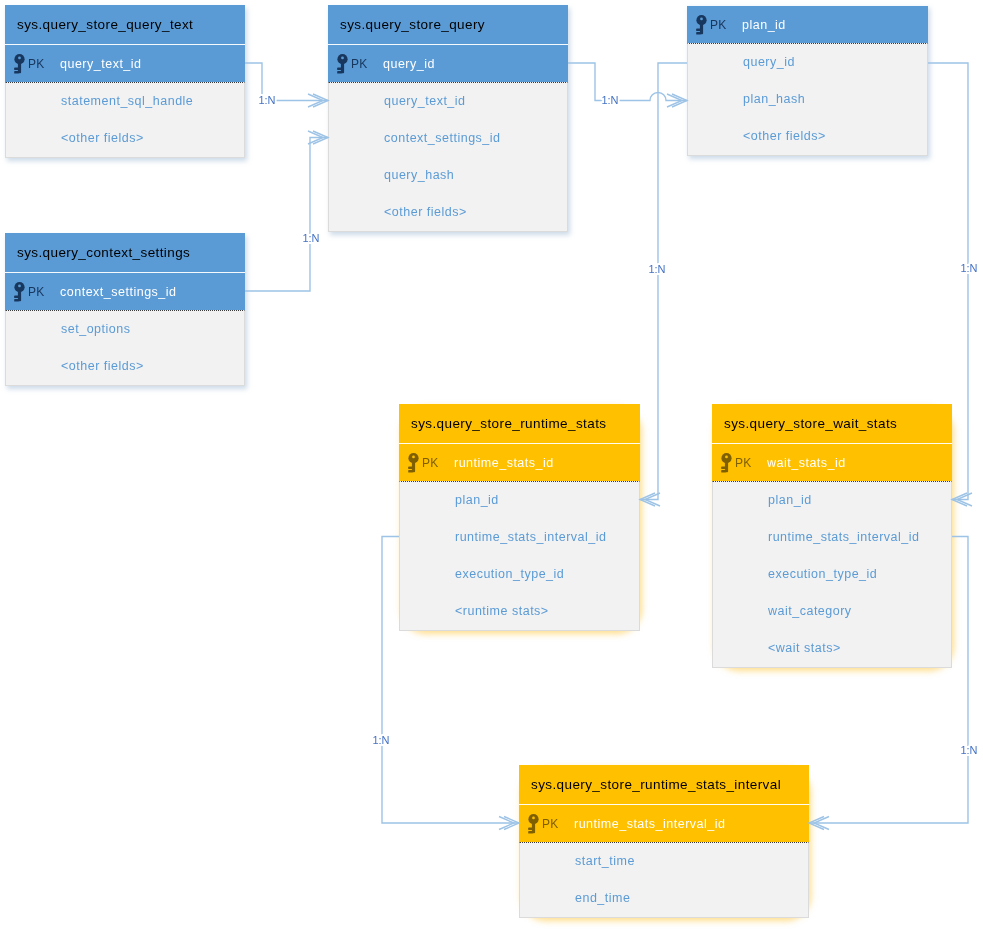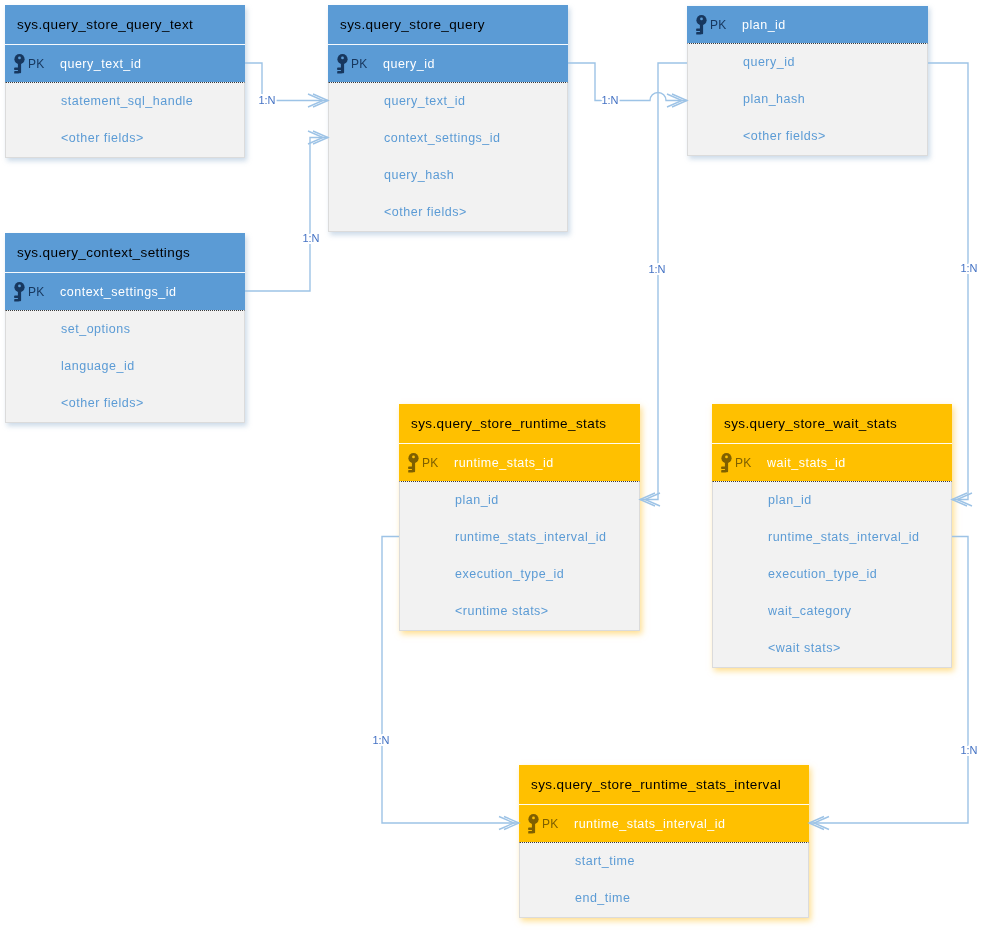--- a/index.html
+++ b/index.html
@@ -3,21 +3,21 @@
 <meta charset="utf-8">
 <style>
   html,body{margin:0;padding:0;background:#ffffff;}
   body{width:983px;height:933px;position:relative;overflow:hidden;
        font-family:"Liberation Sans","DejaVu Sans",sans-serif;}
   .canvas{position:absolute;left:0;top:0;width:983px;height:933px;}
 
   
   .tbl{position:absolute;box-sizing:border-box;}
   .tbl.blue  {box-shadow:2px 3px 5px rgba(110,150,190,.35);}
-  .tbl.orange{box-shadow:2px 3px 6px rgba(255,195,50,.55);}
+  .tbl.orange{box-shadow:2px 3px 6px rgba(255,195,50,.55);border-radius:25px;}
 
   .tbl-header{height:39px;line-height:40px;color:#000000;font-size:13.5px;
               letter-spacing:.4px;padding-left:12px;white-space:nowrap;overflow:hidden;}
   .blue  .tbl-header{background:#5B9BD5;}
   .orange .tbl-header{background:#FFC000;}
 
   .pk-row{height:38px;position:relative;display:flex;align-items:center;
           padding-left:8px;box-sizing:border-box;
           border-top:1px solid rgba(255,255,255,.95);}
   .blue  .pk-row{background:#5B9BD5;}
@@ -127,21 +127,20 @@
           <svg viewBox="0 0 13 21" width="13" height="21" fill="currentColor">
             <use href="#keyglyph"></use>
             <circle class="key-hole" cx="6.5" cy="3.9" r="1.4"></circle>
           </svg>
         </span>
       <span class="pk-label">PK</span>
       <span class="pk-field">context_settings_id</span>
     </div>
     <div class="tbl-body">
       <div class="field-row">set_options</div>
-      <div class="field-row">language_id</div>
       <div class="field-row">&lt;other fields&gt;</div>
     </div>
   </div>
 
   <div class="tbl orange" style="left:399px;top:404px;width:241px">
     <div class="tbl-header">sys.query_store_runtime_stats</div>
     <div class="pk-row">
       <span class="key-icon">
           <svg viewBox="0 0 13 21" width="13" height="21" fill="currentColor">
             <use href="#keyglyph"></use>

